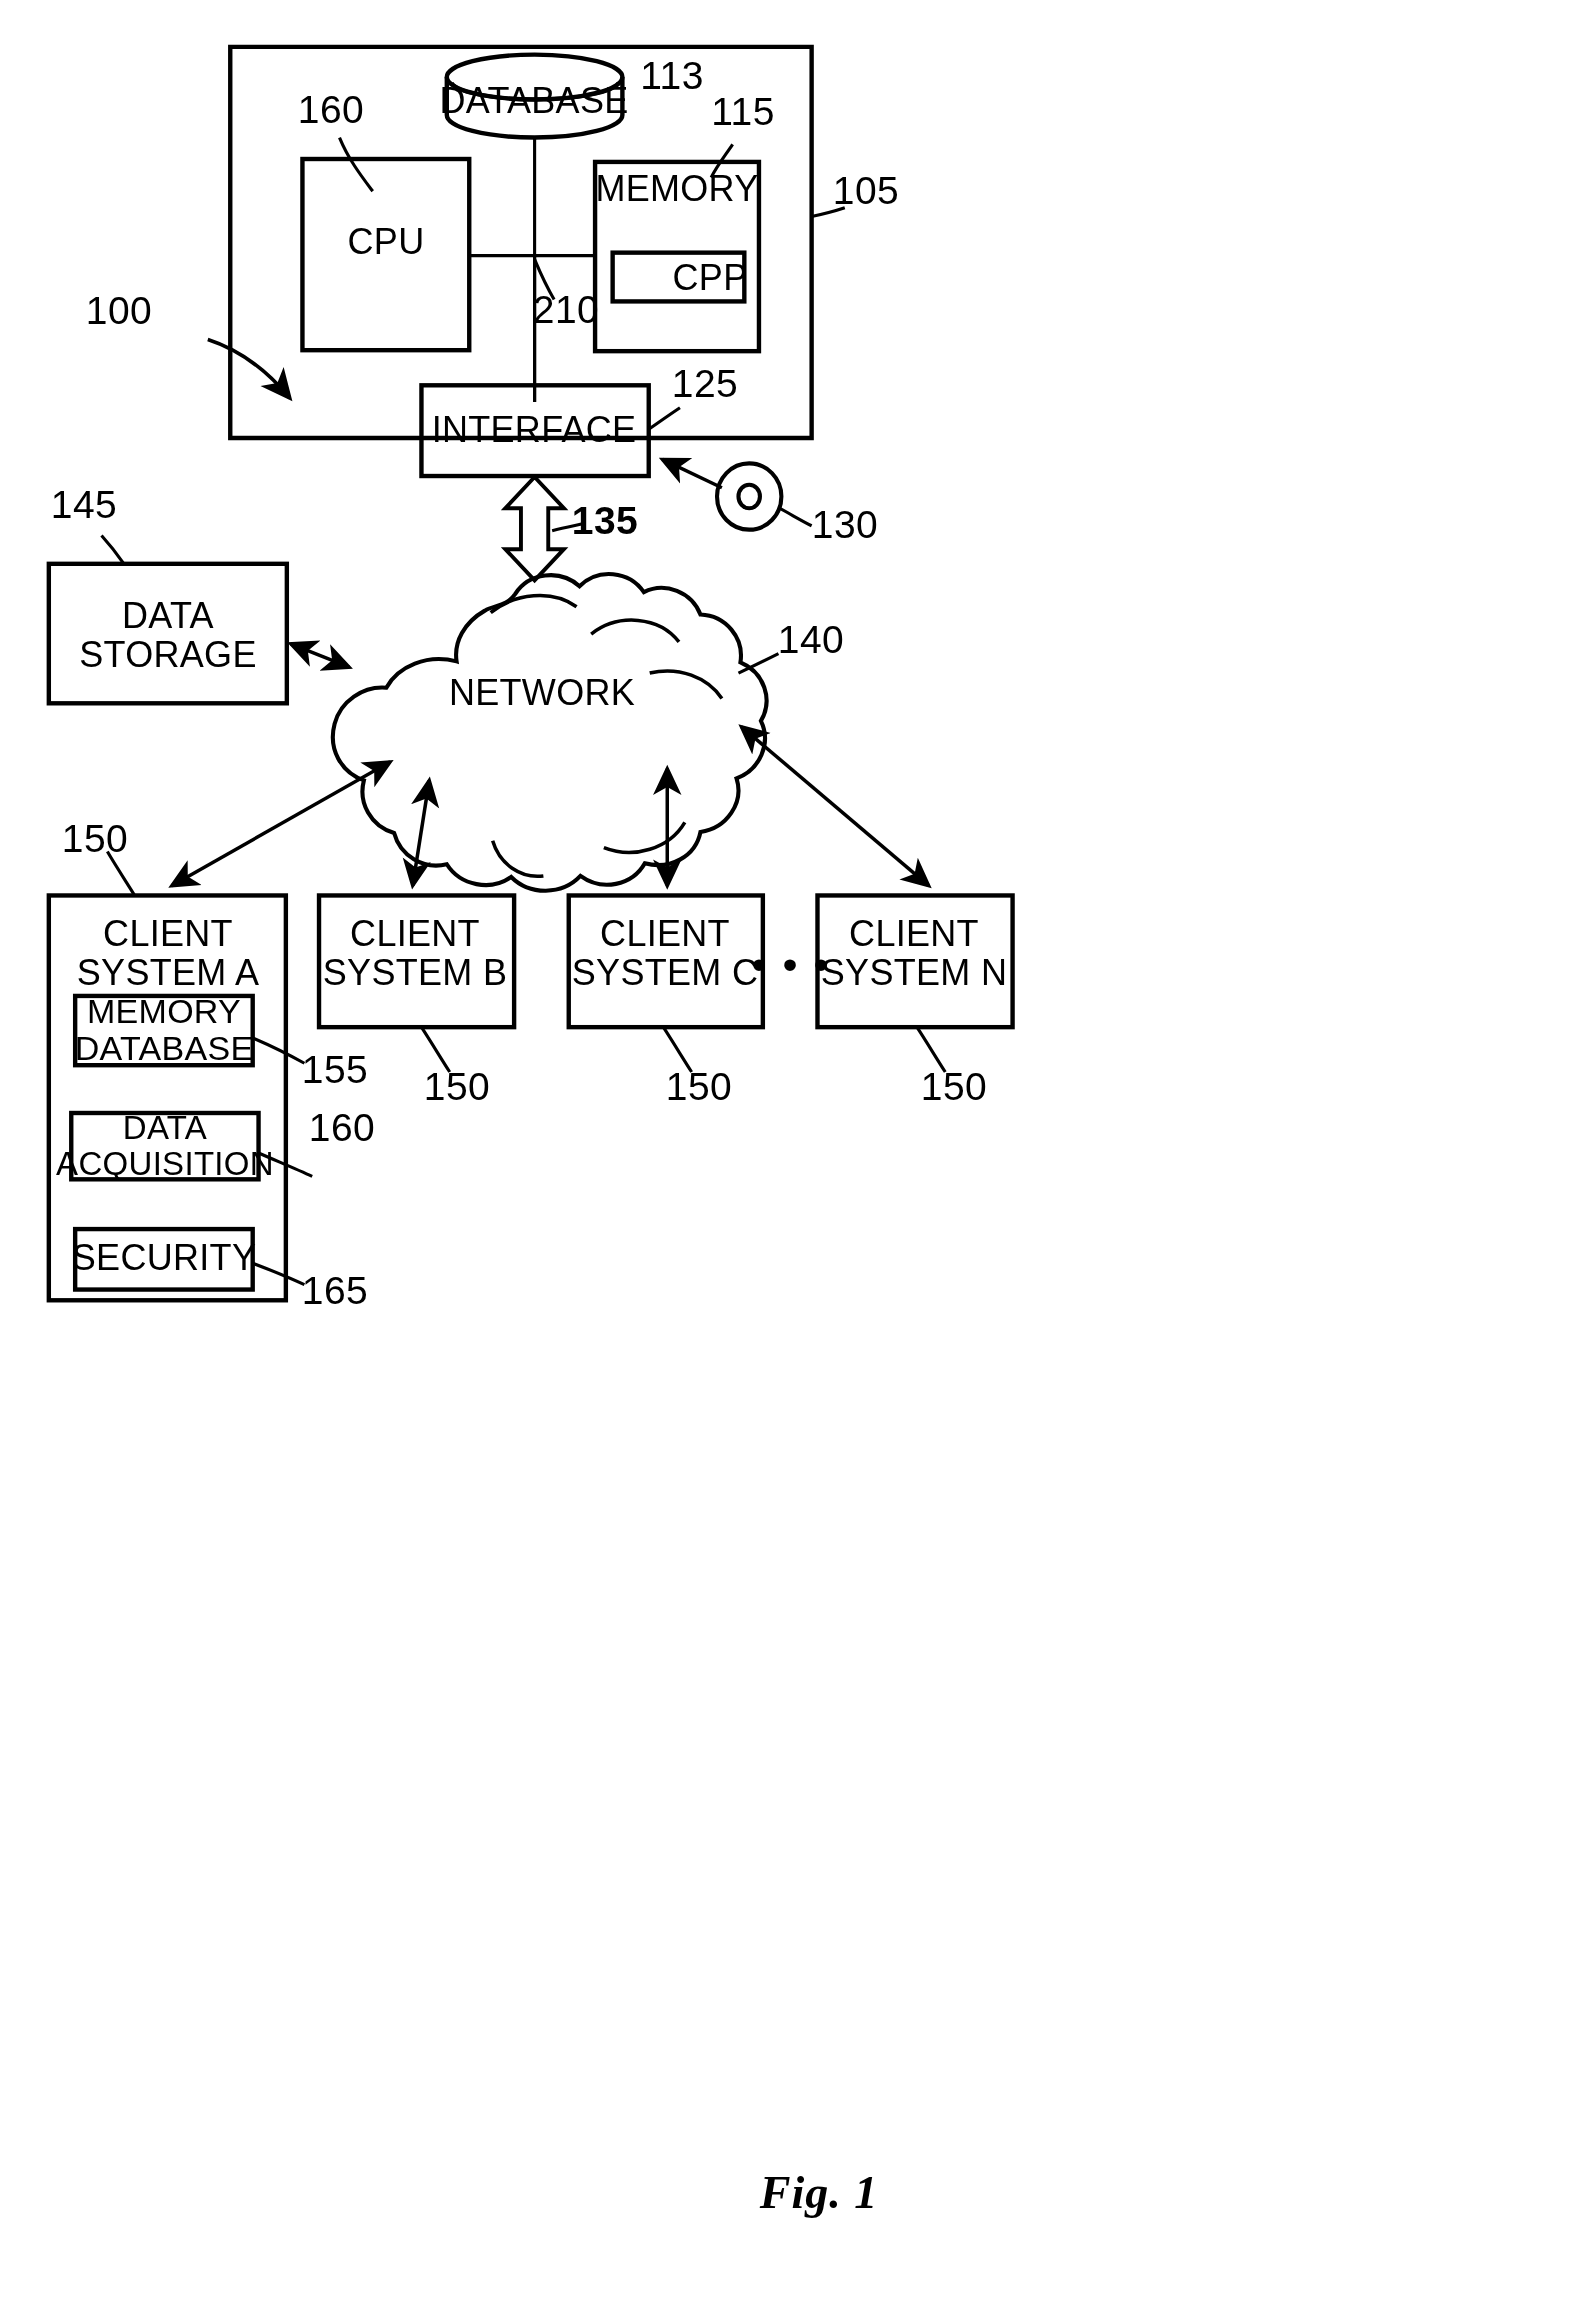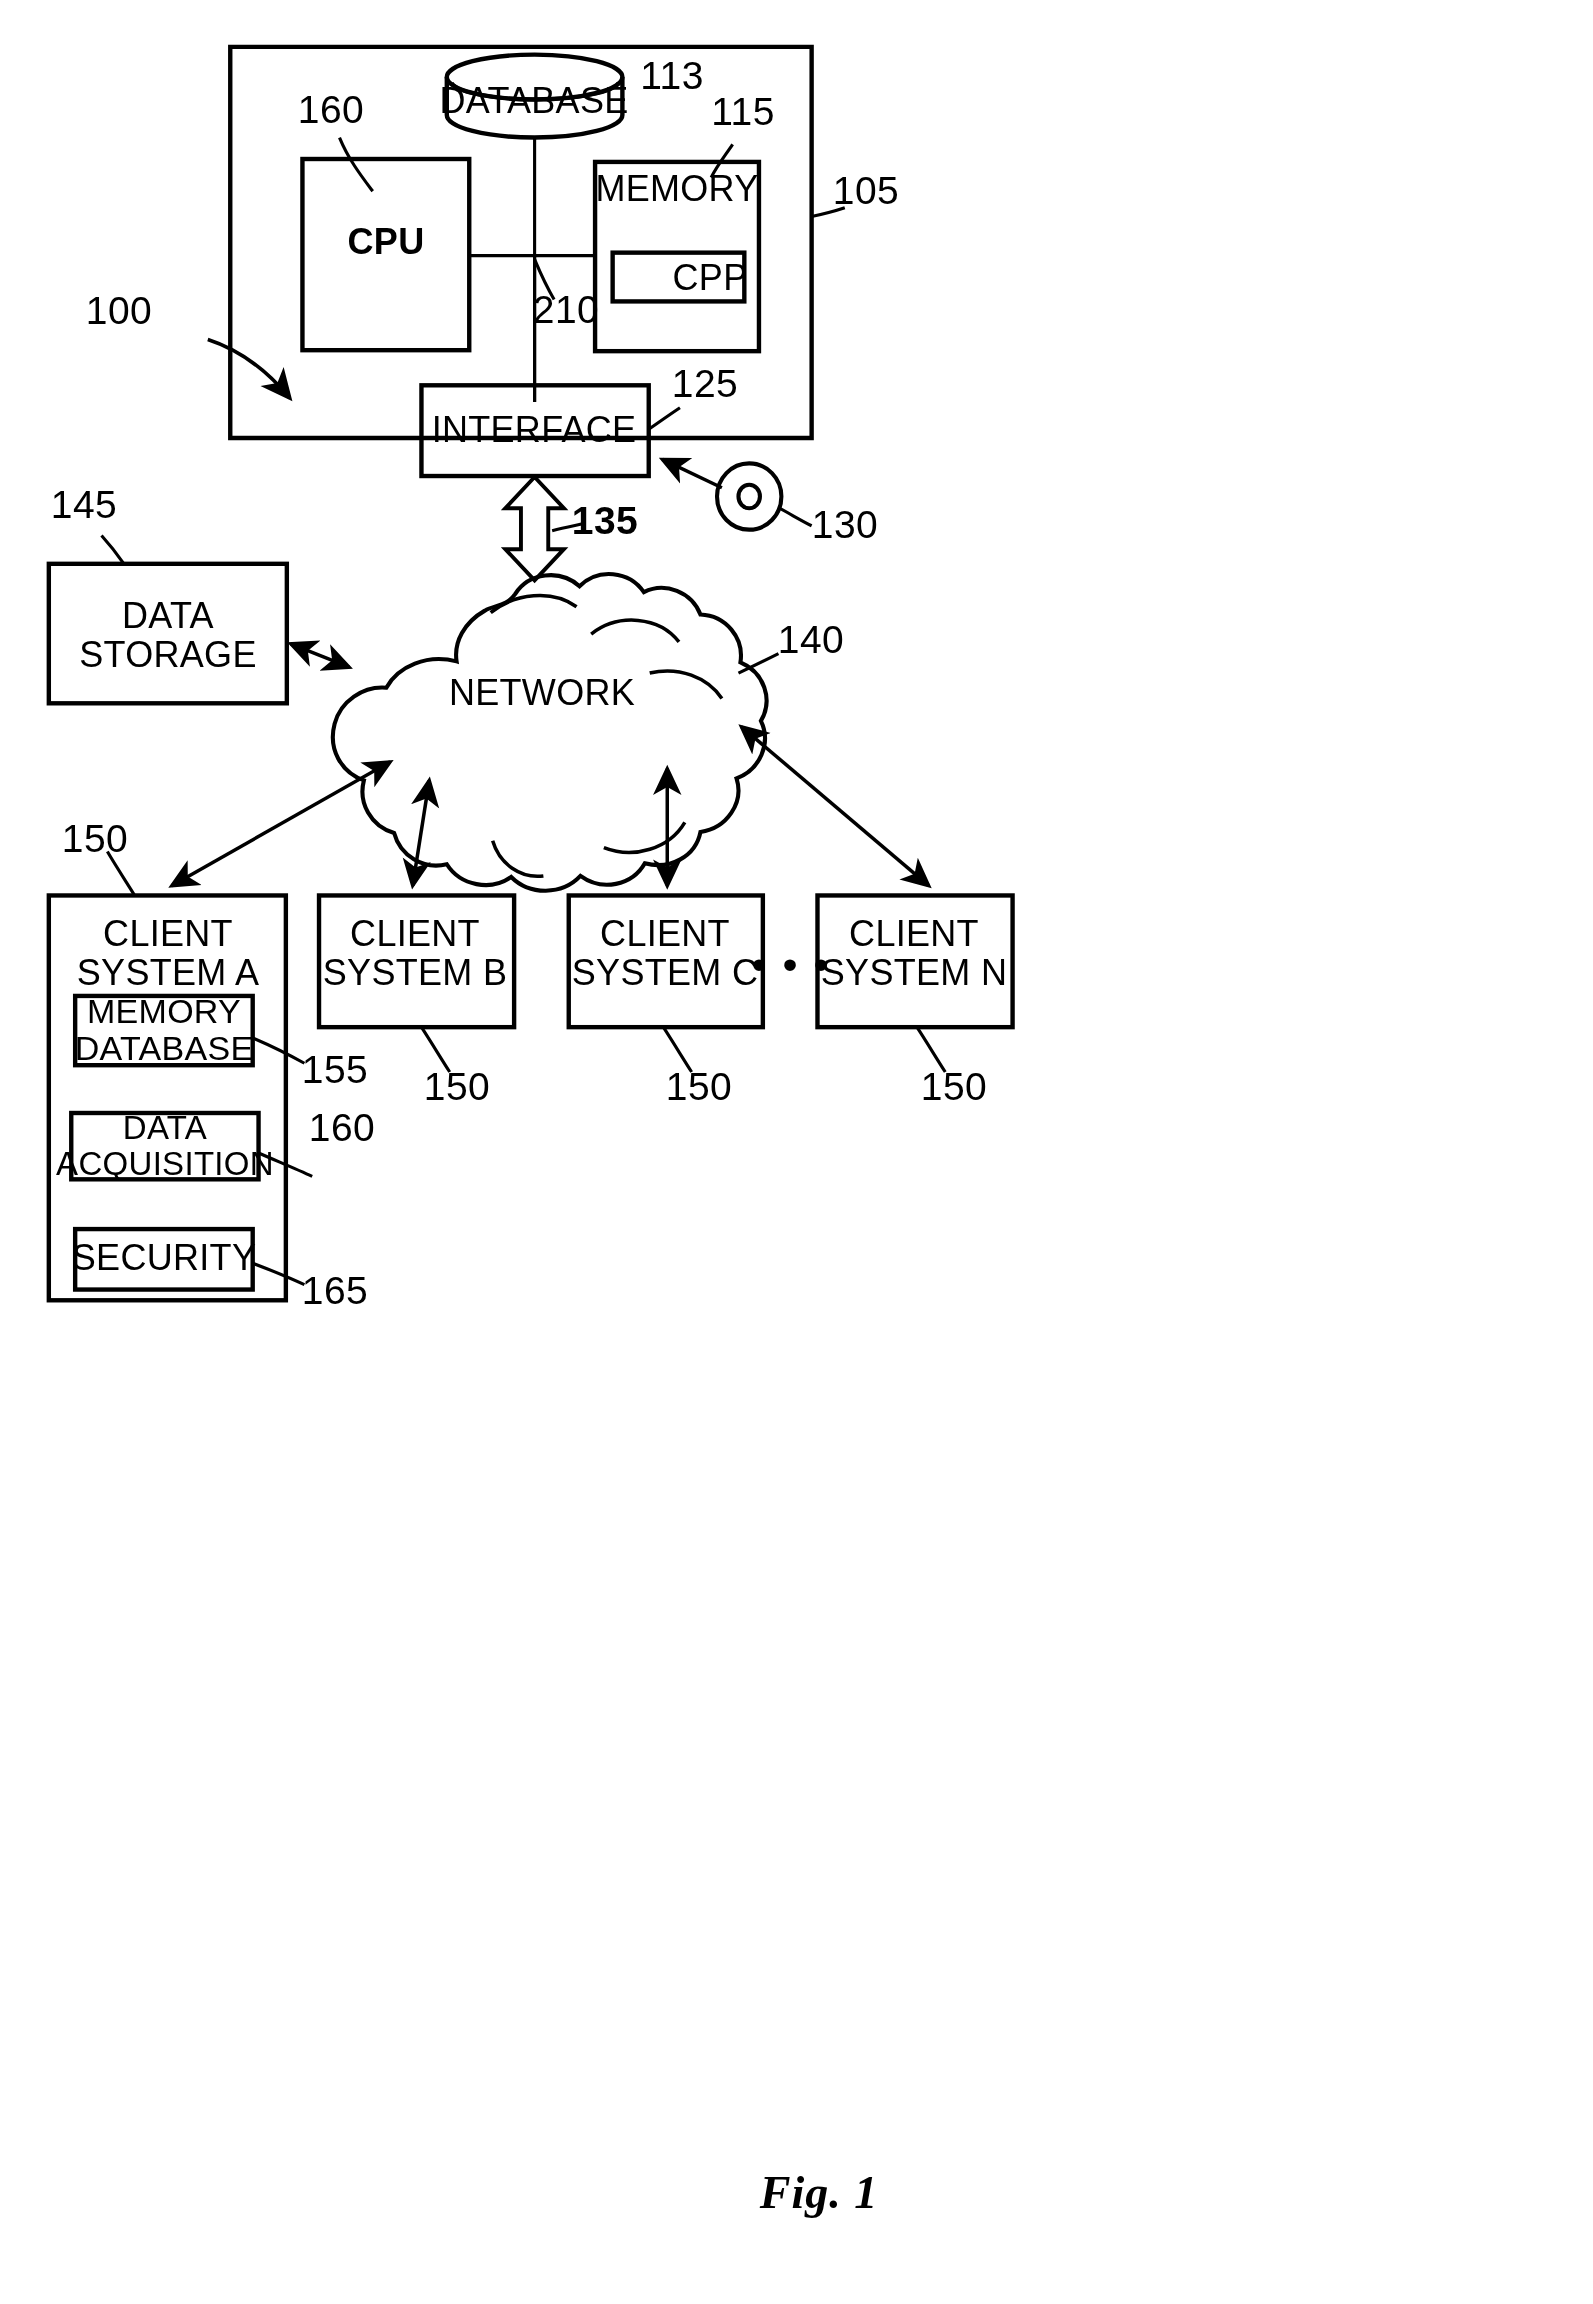--- a/index.html
+++ b/index.html
@@ -226,21 +226,21 @@
   <div class="box-label ctr" style="left:534px; top:101px;">DATABASE</div>
 
   <div class="ref-num ctr" style="left:672px; top:76px;">113</div>
 
   <div class="ref-num ctr" style="left:743px; top:112px;">115</div>
 
   <div class="ref-num ctr" style="left:866px; top:191px;">105</div>
 
   <div class="box-label ctr" style="left:677px; top:189px;">MEMORY</div>
 
-  <div class="box-label ctr" style="left:386px; top:242px;font-weight:bold;">CPU</div>
+  <div class="box-label ctr" style="left:386px; top:242px;">CPU</div>
 
   <div class="box-label ctr" style="left:710px; top:278px;">CPP</div>
 
   <div class="ref-num ctr" style="left:566px; top:310px;">210</div>
 
   <div class="ref-num ctr" style="left:705px; top:384px;">125</div>
 
   <div class="box-label ctr" style="left:534px; top:430px;">INTERFACE</div>
 
   <div class="ref-num ctr" style="left:845px; top:525px;">130</div>

